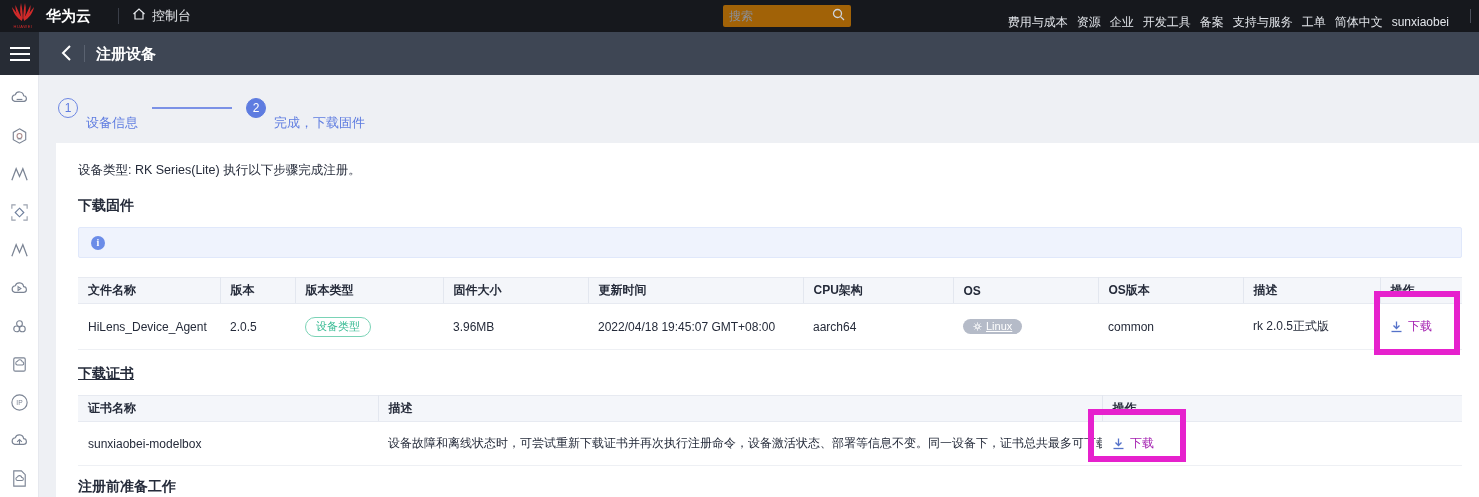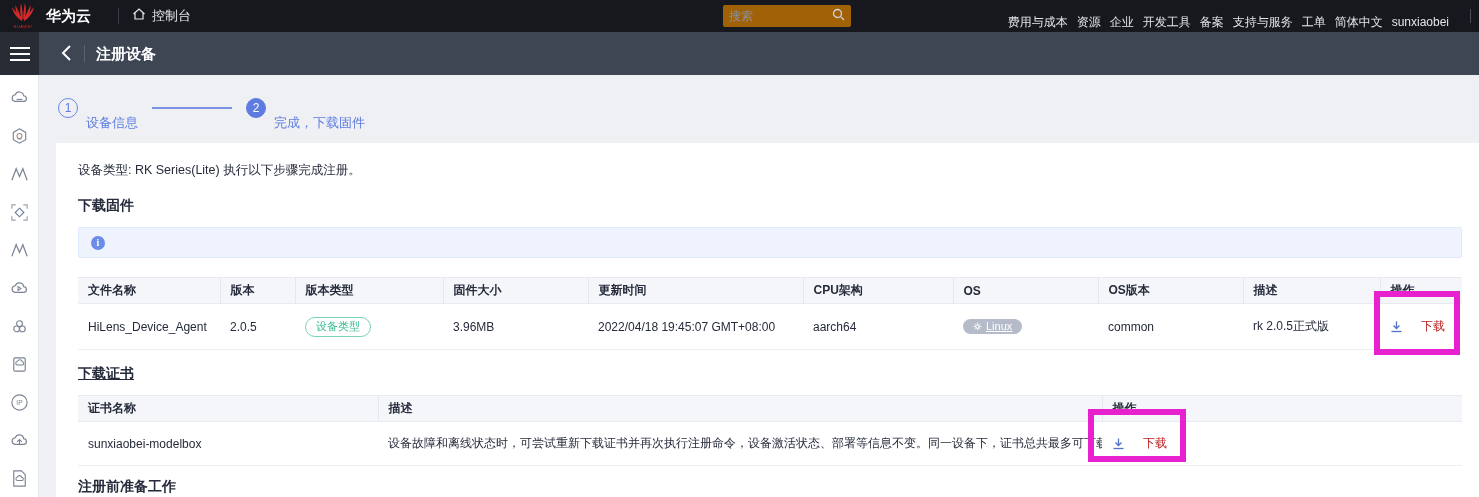--- a/index.html
+++ b/index.html
@@ -105,21 +105,21 @@
   }
   .t-cert td { height:44px; }
   .badge-green {
     display:inline-block; padding:1px 10px 2px; border:1px solid #7ad3b6; border-radius:10px;
     color:#35b democracy; color:#35ba92; font-size:11px; background:#fff;
   }
   .badge-gray {
     display:inline-flex; align-items:center; gap:4px; padding:1px 10px 2px;
     background:#b5bbc8; border-radius:10px; color:#fff; font-size:11px;text-decoration:underline;
   }
-  .dl-link { display:inline-flex; align-items:center; gap:18px; color:#b91c1c; cursor:pointer; font-size:12px; }
+  .dl-link { display:inline-flex; align-items:center; gap:5px; color:#a21caf; cursor:pointer; font-size:12px; }
   
   .hl { position:absolute; border:6px solid #e621cd; z-index:40; pointer-events:none; }
   .hl1 { left:1374px; top:291px; width:86px; height:64px; }
   .hl2 { left:1088px; top:409px; width:98px; height:53px; }
 </style>
 </head>
 <body>
 
 <div class="topnav">
   <div class="logo">

